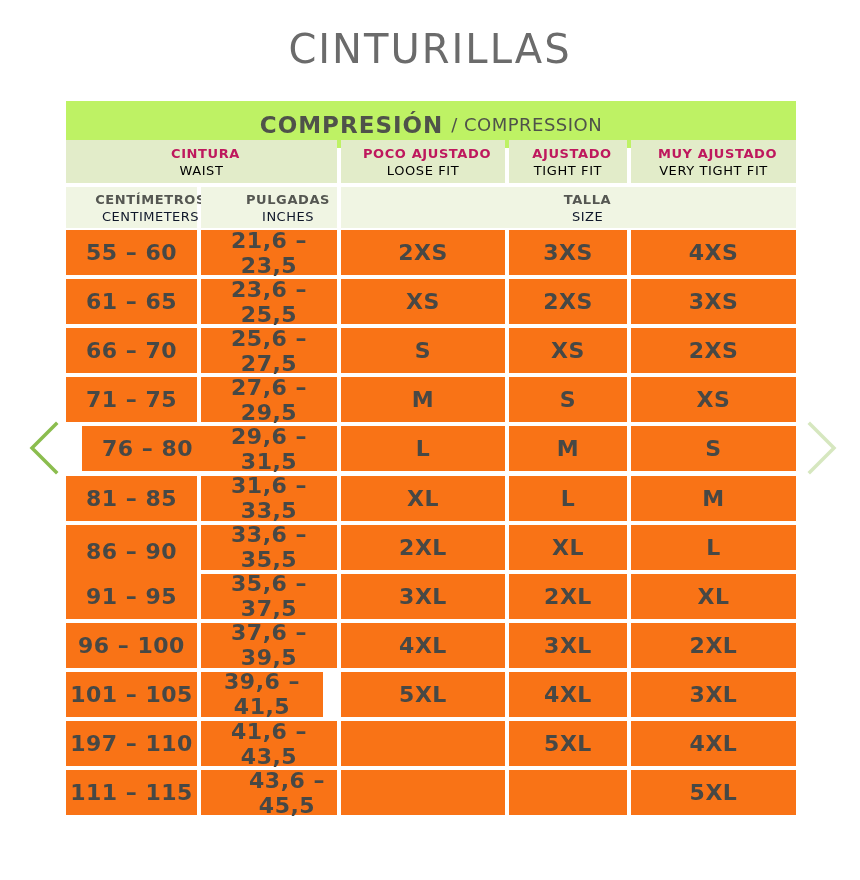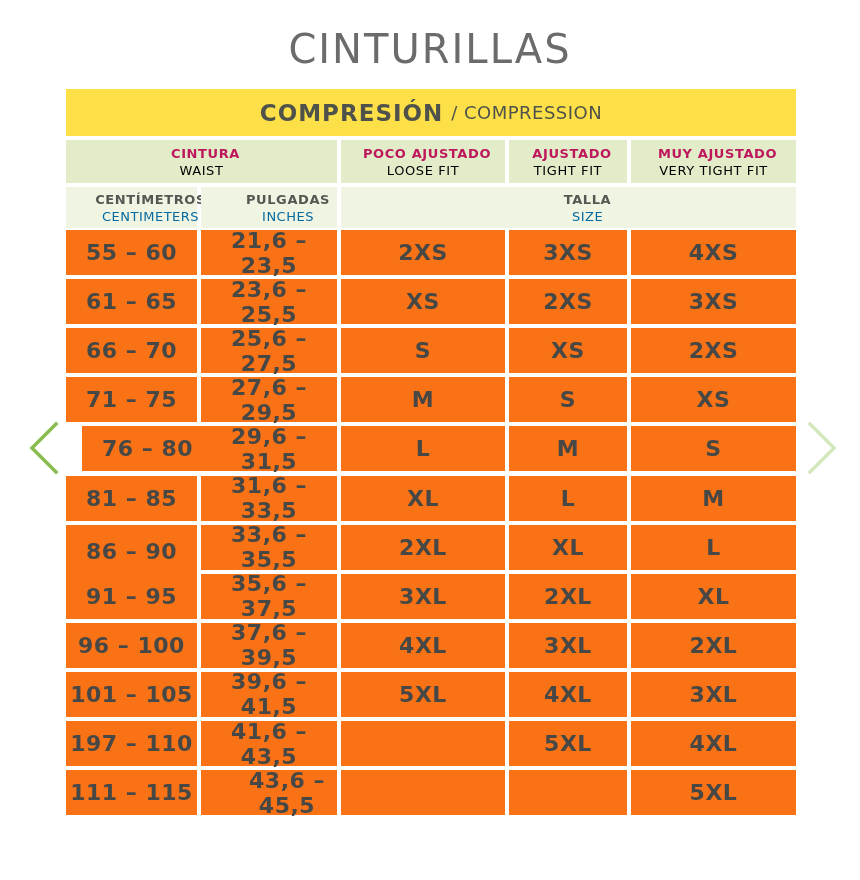--- a/index.html
+++ b/index.html
@@ -1,33 +1,33 @@
 <!DOCTYPE html>
 <html><head>
 <meta charset="utf-8">
 <style>
   html, body { margin:0; padding:0; background:#ffffff; }
   body { width:860px; height:880px; position:relative; overflow:hidden;
          font-family: "DejaVu Sans", sans-serif; color:#4a4a48; }
   .title { position:absolute; left:0; width:860px; top:26px; text-align:center;
            font-size:40px; letter-spacing:2px; color:#6b6b6b; font-weight:normal; }
   .grid { position:absolute; left:66px; top:89px; width:730px; }
-  .band { position:absolute; left:0; top:0; width:730px; height:47px; background:#fde047;
+  .band { position:absolute; left:0; top:12px; width:730px; height:47px; background:#bef264;
           display:flex; align-items:center; justify-content:center; }
   .band .es { font-size:23px; font-weight:bold; color:#4f524a; letter-spacing:1px; }
   .band .en { font-size:18px; color:#4f524a; margin-left:8px; letter-spacing:0.5px; }
   .cell { position:absolute; box-sizing:border-box; display:flex; flex-direction:column;
           align-items:center; justify-content:center; text-align:center; }
   .hdr { background:#e2ecc9; }
   .sub { background:#f0f5e3;padding-left:38px; }
   .data { background:#f97316; font-size:22px; font-weight:bold; color:#474845; letter-spacing:0.5px; }
   .hb { font-size:13px; font-weight:bold; color:#be185d; letter-spacing:0.6px; line-height:18px;margin-left:8px; }
   .hs { font-size:13px; color:#000000; letter-spacing:0.6px; line-height:16px; }
   .sb { font-size:13px; font-weight:bold; color:#555752; letter-spacing:0.6px; line-height:17px; }
-  .ss { font-size:13px; color:#0369a1; letter-spacing:0.5px; line-height:17px; }
+  .ss { font-size:13px; color:#0f172a; letter-spacing:0.5px; line-height:17px; }
   .arrow { position:absolute; width:36px; height:60px; }
 </style>
 </head>
 <body>
 
 <div class="title">CINTURILLAS</div>
 
 <div class="grid">
   <div class="band">
     <span class="es">COMPRESIÓN</span>
@@ -105,21 +105,21 @@
       <div class="cell data" style="left: 135px; top: 484.7px; width: 136px; height: 45px;">35,6 – 37,5</div>
       <div class="cell data" style="left: 275px; top: 484.7px; width: 164px; height: 45px;">3XL</div>
       <div class="cell data" style="left: 443px; top: 484.7px; width: 118px; height: 45px;">2XL</div>
       <div class="cell data" style="left: 565px; top: 484.7px; width: 165px; height: 45px;">XL</div>
       <div class="cell data" style="left: 0px; top: 533.8px; width: 131px; height: 45px;">96 – 100</div>
       <div class="cell data" style="left: 135px; top: 533.8px; width: 136px; height: 45px;">37,6 – 39,5</div>
       <div class="cell data" style="left: 275px; top: 533.8px; width: 164px; height: 45px;">4XL</div>
       <div class="cell data" style="left: 443px; top: 533.8px; width: 118px; height: 45px;">3XL</div>
       <div class="cell data" style="left: 565px; top: 533.8px; width: 165px; height: 45px;">2XL</div>
       <div class="cell data" style="left: 0px; top: 582.9px; width: 131px; height: 45px;">101 – 105</div>
-      <div class="cell data" style="left: 135px; top: 582.9px; width: 136px; height: 45px;">39,6 – 41,5</div>
+      <div class="cell data" style="left: 135px; top: 582.9px; width: 122px; height: 45px;">39,6 – 41,5</div>
       <div class="cell data" style="left: 275px; top: 582.9px; width: 164px; height: 45px;">5XL</div>
       <div class="cell data" style="left: 443px; top: 582.9px; width: 118px; height: 45px;">4XL</div>
       <div class="cell data" style="left: 565px; top: 582.9px; width: 165px; height: 45px;">3XL</div>
       <div class="cell data" style="left: 0px; top: 632px; width: 131px; height: 45px;">197 – 110</div>
       <div class="cell data" style="left: 135px; top: 632px; width: 136px; height: 45px;">41,6 – 43,5</div>
       <div class="cell data" style="left: 275px; top: 632px; width: 164px; height: 45px;"></div>
       <div class="cell data" style="left: 443px; top: 632px; width: 118px; height: 45px;">5XL</div>
       <div class="cell data" style="left: 565px; top: 632px; width: 165px; height: 45px;">4XL</div>
       <div class="cell data" style="left: 0px; top: 681.1px; width: 131px; height: 45px;">111 – 115</div>
       <div class="cell data" style="left: 135px; top: 681.1px; width: 136px; height: 45px; padding-left: 36px;">43,6 – 45,5</div>

